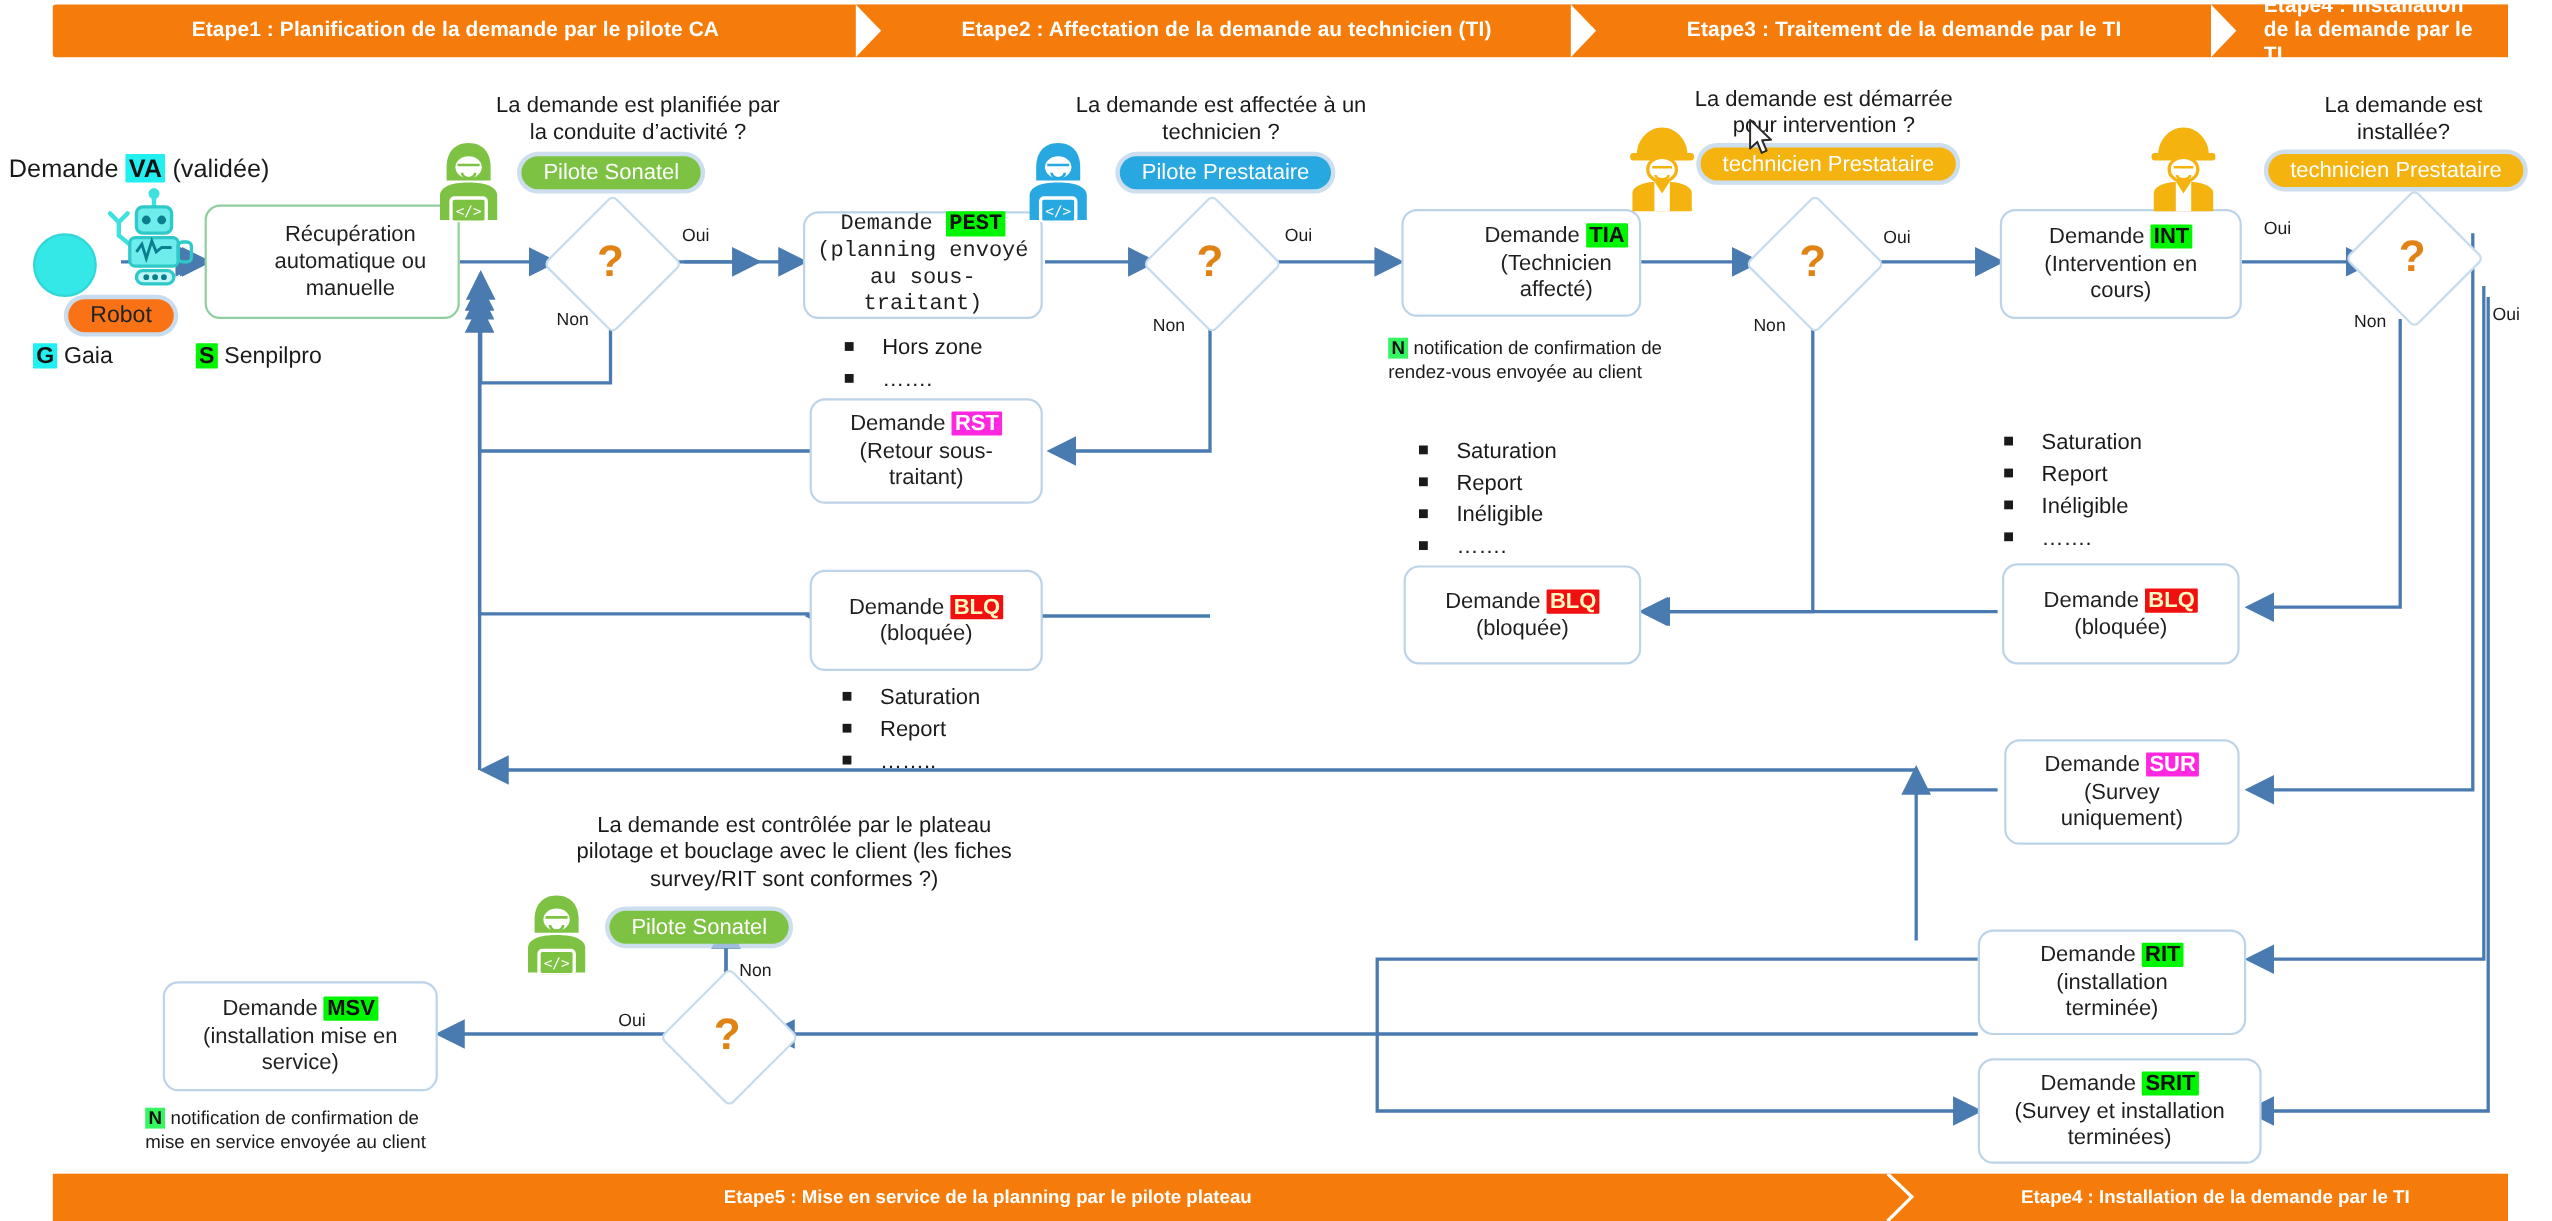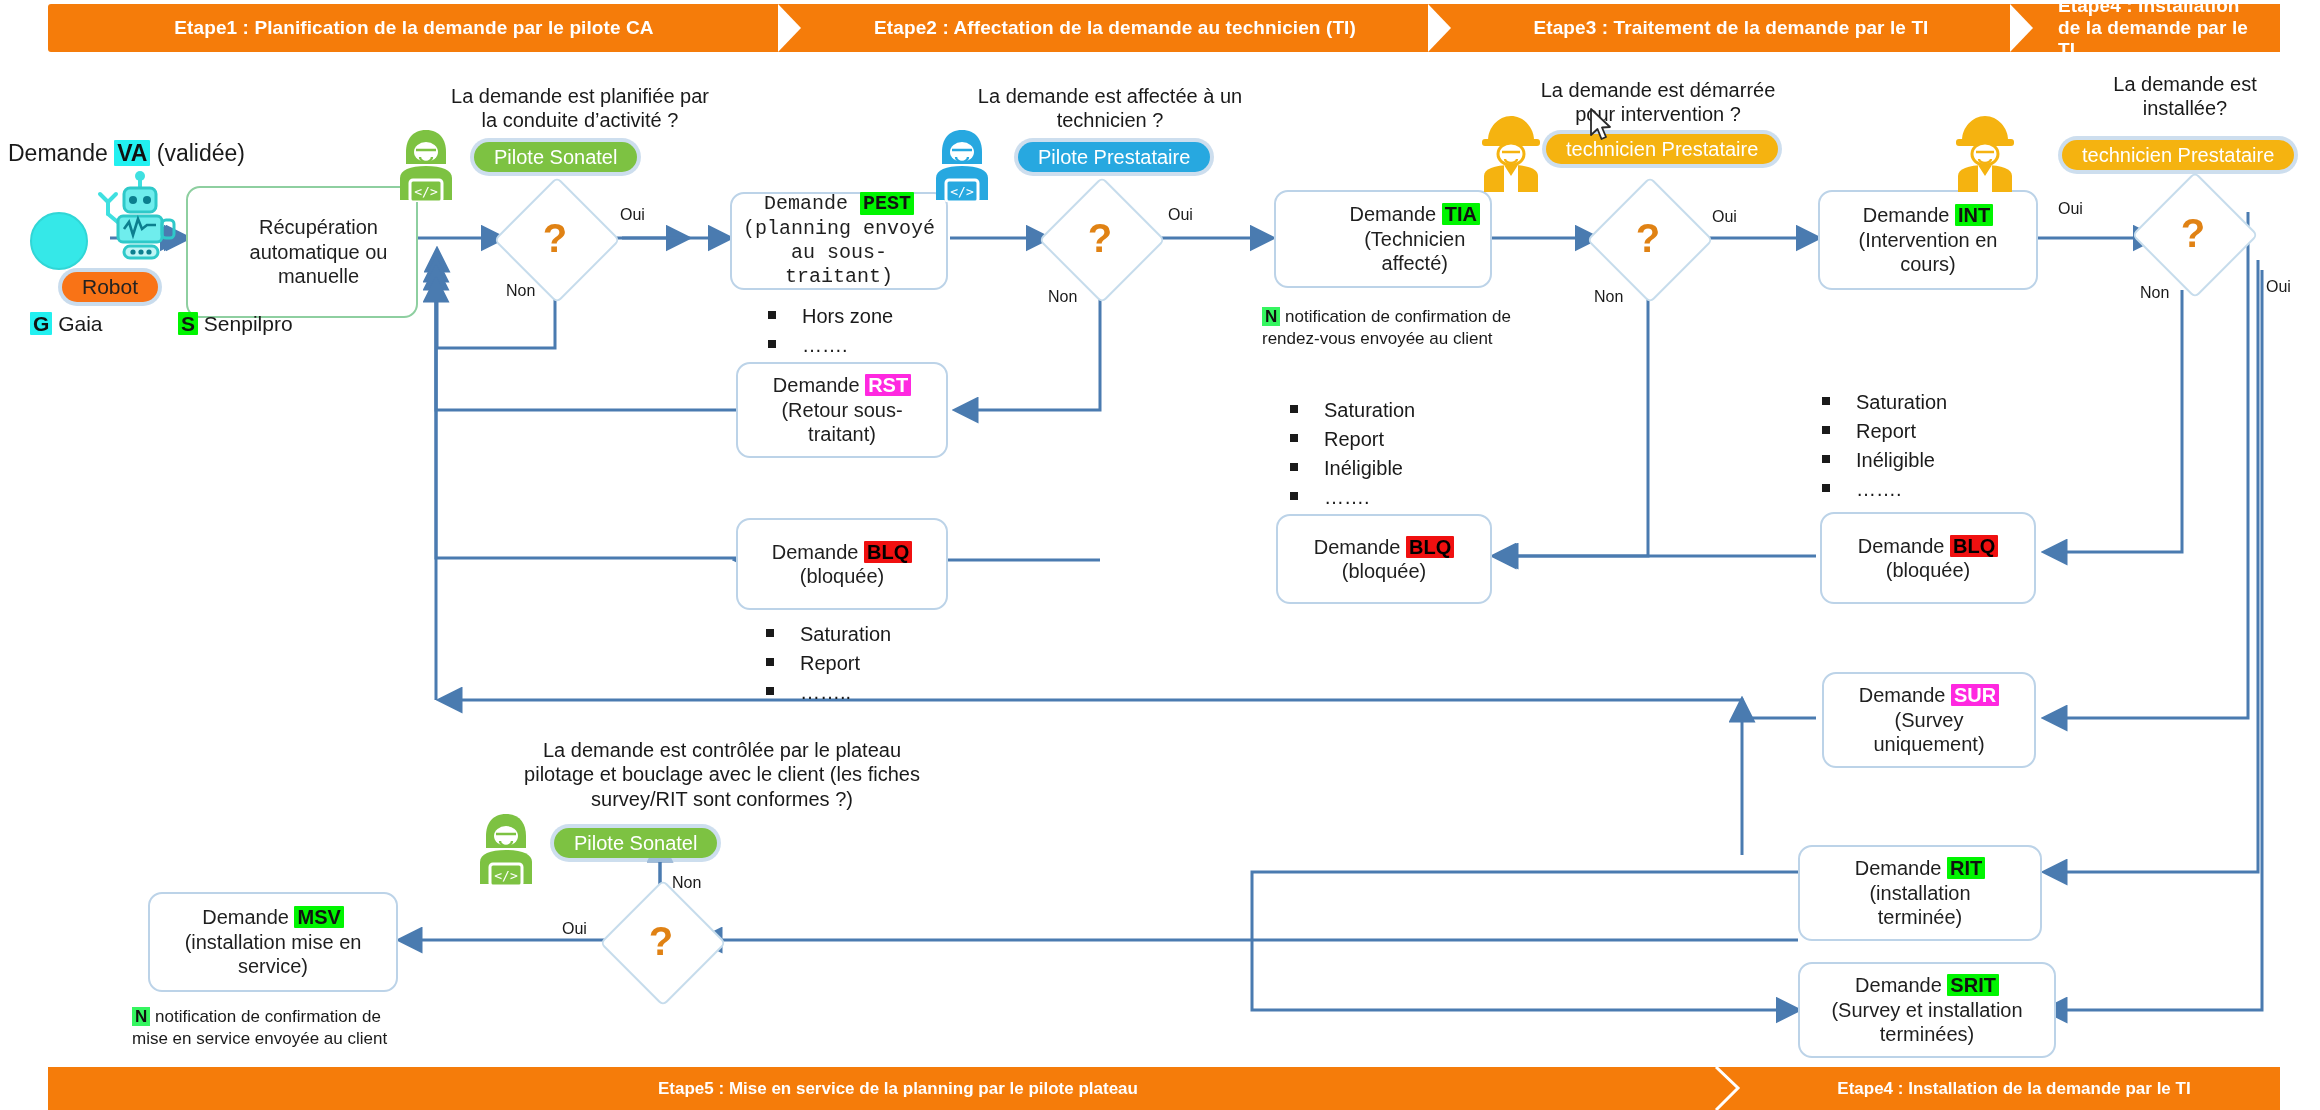--- a/index.html
+++ b/index.html
@@ -32,21 +32,21 @@
        display:flex;align-items:center;justify-content:center;text-align:center;
        font-size:20px;line-height:1.22;color:#1f1f1f;padding:6px 10px;z-index:2;}
   .box.green{border-color:#8ECfa0;}
   .box .ttl{display:block;}
 
   
   .hl{padding:0 3px;border-radius:1px;font-weight:600;}
   .hl-green{background:#00F500;color:#111;}
   .hl-cyan{background:#22F0F0;color:#111;}
   .hl-mag{background:#FF28E0;color:#fff;}
-  .hl-red{background:#F01010;color:#000000;}
+  .hl-red{background:#F01010;color:#fef9c3;}
   .hl-n{background:#35F560;color:#111;padding:0 3px;font-weight:700;}
 
   
   .dia{position:absolute;width:86px;height:86px;background:#fff;
        border:2.5px solid #C6DCEC;transform:rotate(45deg);border-radius:6px;z-index:2;}
   .dia-q{position:absolute;width:86px;height:86px;display:flex;align-items:center;
        justify-content:center;font-size:40px;font-weight:bold;color:#E08214;z-index:3;}
 
   
   .lbl{position:absolute;font-size:16px;color:#1a1a1a;z-index:3;background:transparent;}
@@ -199,21 +199,21 @@
 
   <div class="legend" style="left:30px;top:312px;">
     <span class="hl hl-cyan">G</span>
     <span>Gaia</span>
   </div>
   <div class="legend" style="left:178px;top:312px;">
     <span class="hl hl-green">S</span>
     <span>Senpilpro</span>
   </div>
 
-  <div class="box green" style="left:186px;top:186px;width:232px;height:132px;padding-left:43px;">
+  <div class="box green" style="left:186px;top:186px;width:232px;height:104px;padding-left:43px;">
     <div>
       <span class="ttl">Récupération</span>
       <span class="ttl">automatique ou</span>
       <span class="ttl">manuelle</span>
     </div>
   </div>
 
   <div class="qtext" style="left:430px;top:84px;width:300px;">
     <div>La demande est planifiée par</div>
     <div>la conduite d’activité ?</div>
@@ -344,21 +344,21 @@
       <span class="ttl">cours)</span>
     </div>
   </div>
   <div class="bullets" style="left:1822px;top:388px;">
     <div>Saturation</div>
     <div>Report</div>
     <div>Inéligible</div>
     <div>…….</div>
   </div>
 
-  <div class="qtext" style="left:2060px;top:72px;width:250px;">
+  <div class="qtext" style="left:2060px;top:84px;width:250px;">
     <div>La demande est</div>
     <div>installée?</div>
   </div>
   <div class="ava" style="left:1948px;top:112px;">
     <svg width="74" height="82" viewBox="0 0 74 82">
       <path d="M37,4 C24,4 14,16 14,28 L60,28 C60,16 50,4 37,4Z" fill="#F5B310"></path>
       <rect x="8" y="27" width="58" height="7" rx="3" fill="#F5B310"></rect>
       <ellipse cx="37" cy="42" rx="13" ry="11" fill="#fff" stroke="#F5B310" stroke-width="3"></ellipse>
       <path d="M28,40 h18 M31,47 a6,4 0 0 0 12,0" stroke="#F5B310" stroke-width="2.4" fill="none"></path>
       <path d="M10,80 L10,64 C10,57 20,53 37,53 C54,53 64,57 64,64 L64,80 Z" fill="#F5B310"></path>

